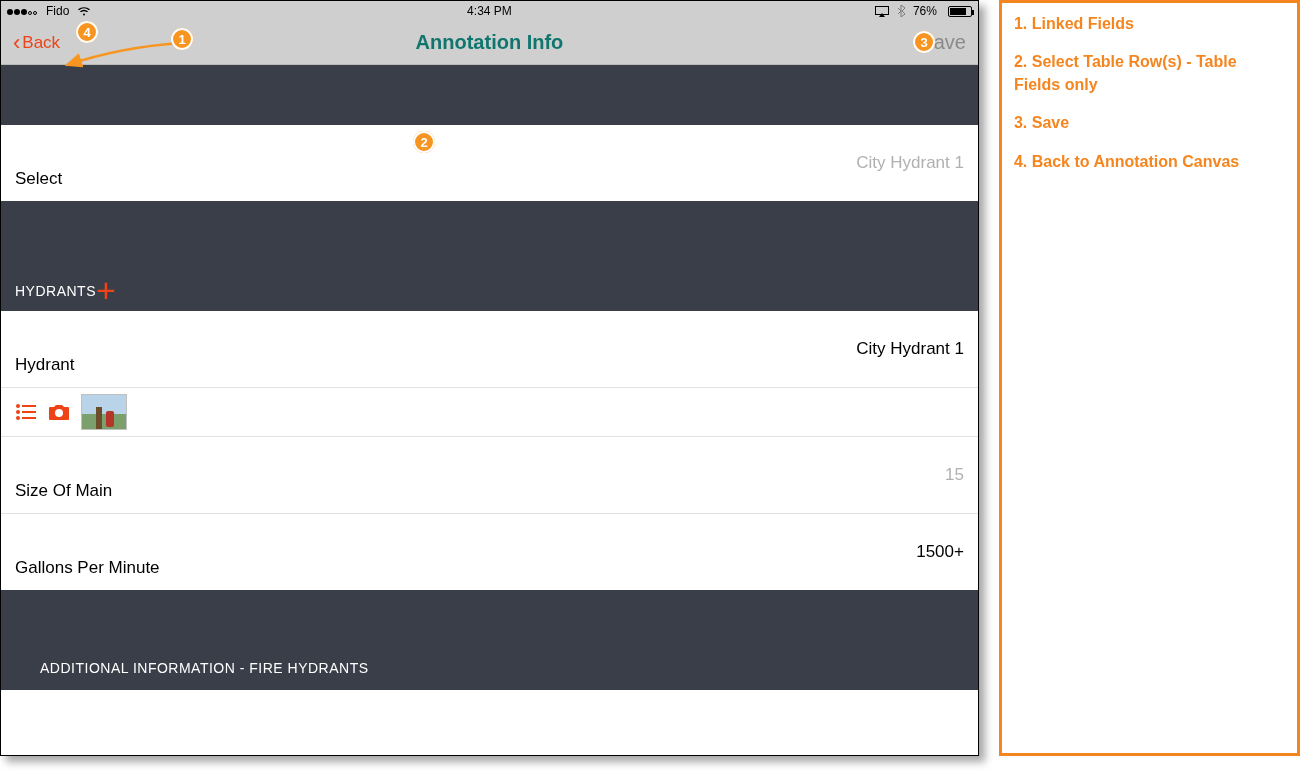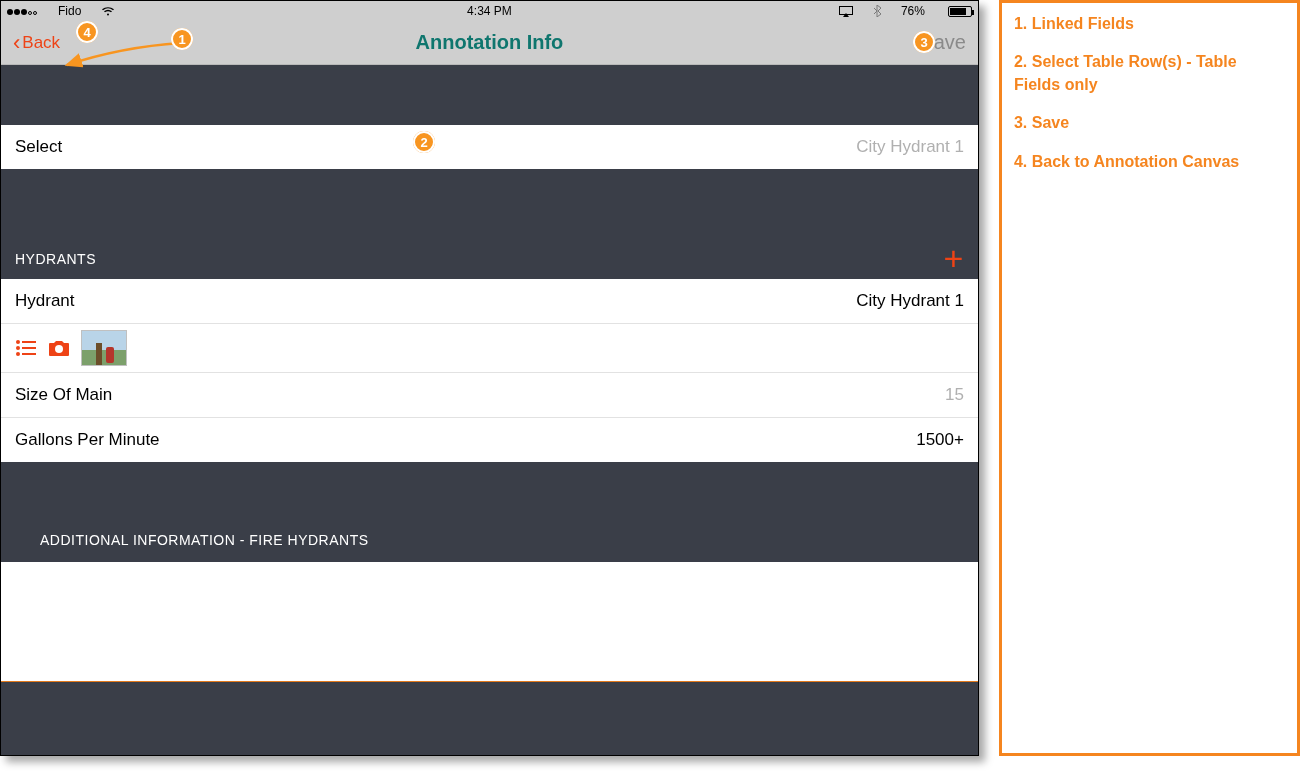--- a/index.html
+++ b/index.html
@@ -31,21 +31,21 @@
     display: flex;
     align-items: center;
     justify-content: space-between;
     font-size: 12px;
     padding: 0 6px;
     color: #000;
   }
   .statusbar .left, .statusbar .right, .statusbar .center {
     display: flex;
     align-items: center;
-    gap: 20px;
+    gap: 8px;
   }
   .statusbar .center { position:absolute; left:50%; transform:translateX(-50%); font-weight:500;}
   .dots span { display:inline-block; width:6px; height:6px; border-radius:50%; background:#000; margin-right:1px;}
   .dots span.o { background:transparent; border:1px solid #000; width:4px; height:4px;}
   .wifi, .airplay, .bt { display:inline-flex; }
   .battery { display:inline-flex; align-items:center; }
   .battery .shell { width:24px; height:11px; border:1px solid #000; border-radius:2px; position:relative; margin-left:3px;}
   .battery .shell::after { content:""; position:absolute; right:-3px; top:3px; width:2px; height:5px; background:#000;}
   .battery .fill { position:absolute; left:1px; top:1px; bottom:1px; width:75%; background:#000;}
   
@@ -61,32 +61,31 @@
   }
   .navbar .back { color:#ee4316; font-size:17px; display:flex; align-items:center; cursor:pointer;}
   .navbar .back .chev { font-size:22px; line-height:1; margin-right:2px; font-weight:500;}
   .navbar .title { font-weight:600; font-size:20px; color:#0f766e; position:absolute; left:50%; transform:translateX(-50%);}
   .navbar .save { color:#8a8a8a; font-size:20px; cursor:pointer;}
   
   .darkgap { height: 60px; background:#3a3e48; }
   
   .row { background:#fff; padding: 12px 14px; display:flex; justify-content:space-between; align-items:center; font-size:17px;}
   .row.tall { min-height:44px;}
-  .row .label { color:#000;}
+  .row .label { color:#000;margin-top:32px;}
   .row .value { color:#000;}
   .row .value.grey { color:#b0b0b0;}
   
   .sectionhdr {
     background:#3a3e48;
     color:#fff;
     padding: 26px 14px 12px 14px;
     font-size:14px;
     letter-spacing:0.5px;
     display:flex;
-    justify-content:space-between;
     align-items:flex-end;
     min-height:110px;
   }
   .sectionhdr.short { min-height:auto; padding:18px 14px 14px 14px;}
   .sectionhdr .plus { color:#ee4316; font-size:34px; font-weight:300; line-height:0.5; cursor:pointer;}
   .divider { border-top:1px solid #e2e2e2;}
   
   .mediarow { background:#fff; padding:6px 14px; display:flex; align-items:center; gap:10px;}
   .mediarow .icon { color:#ee4316; display:inline-flex; cursor:pointer;}
   .thumb { width:46px; height:36px; background:linear-gradient(to bottom,#b9d4e8 0 55%,#7ca06b 55% 100%); position:relative; border:1px solid #c0c0c0;}

